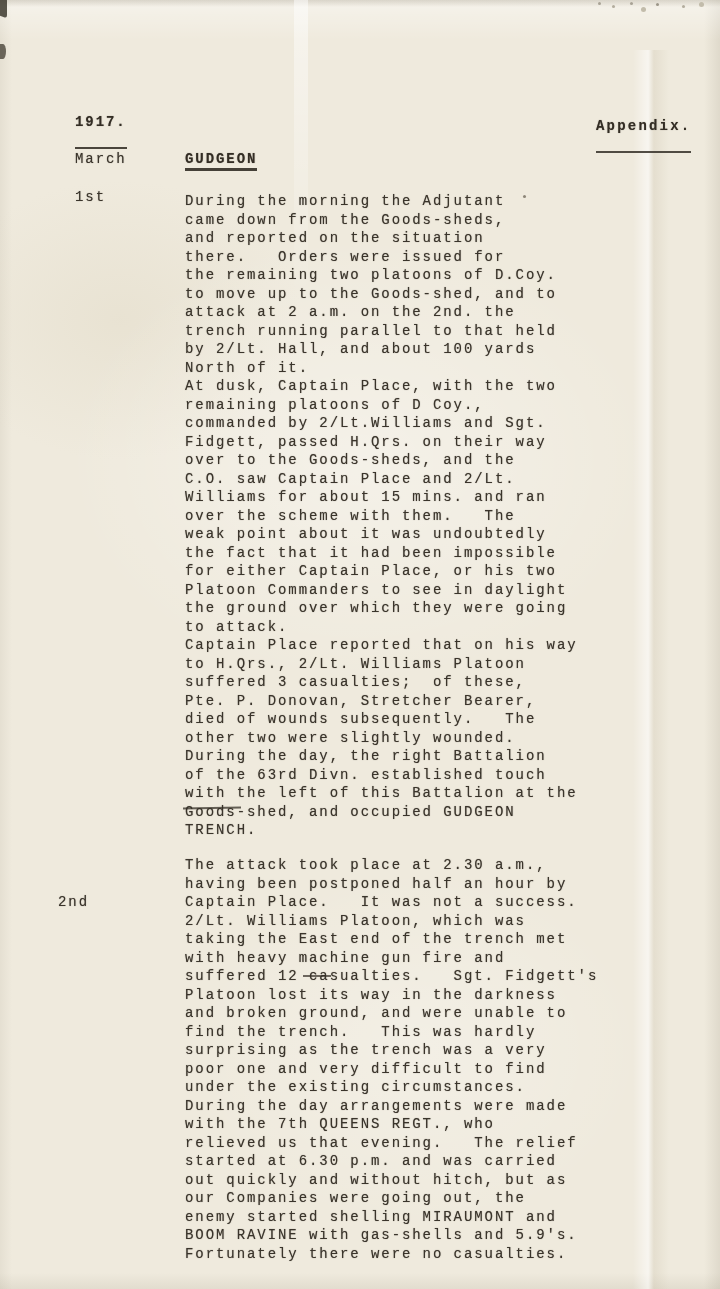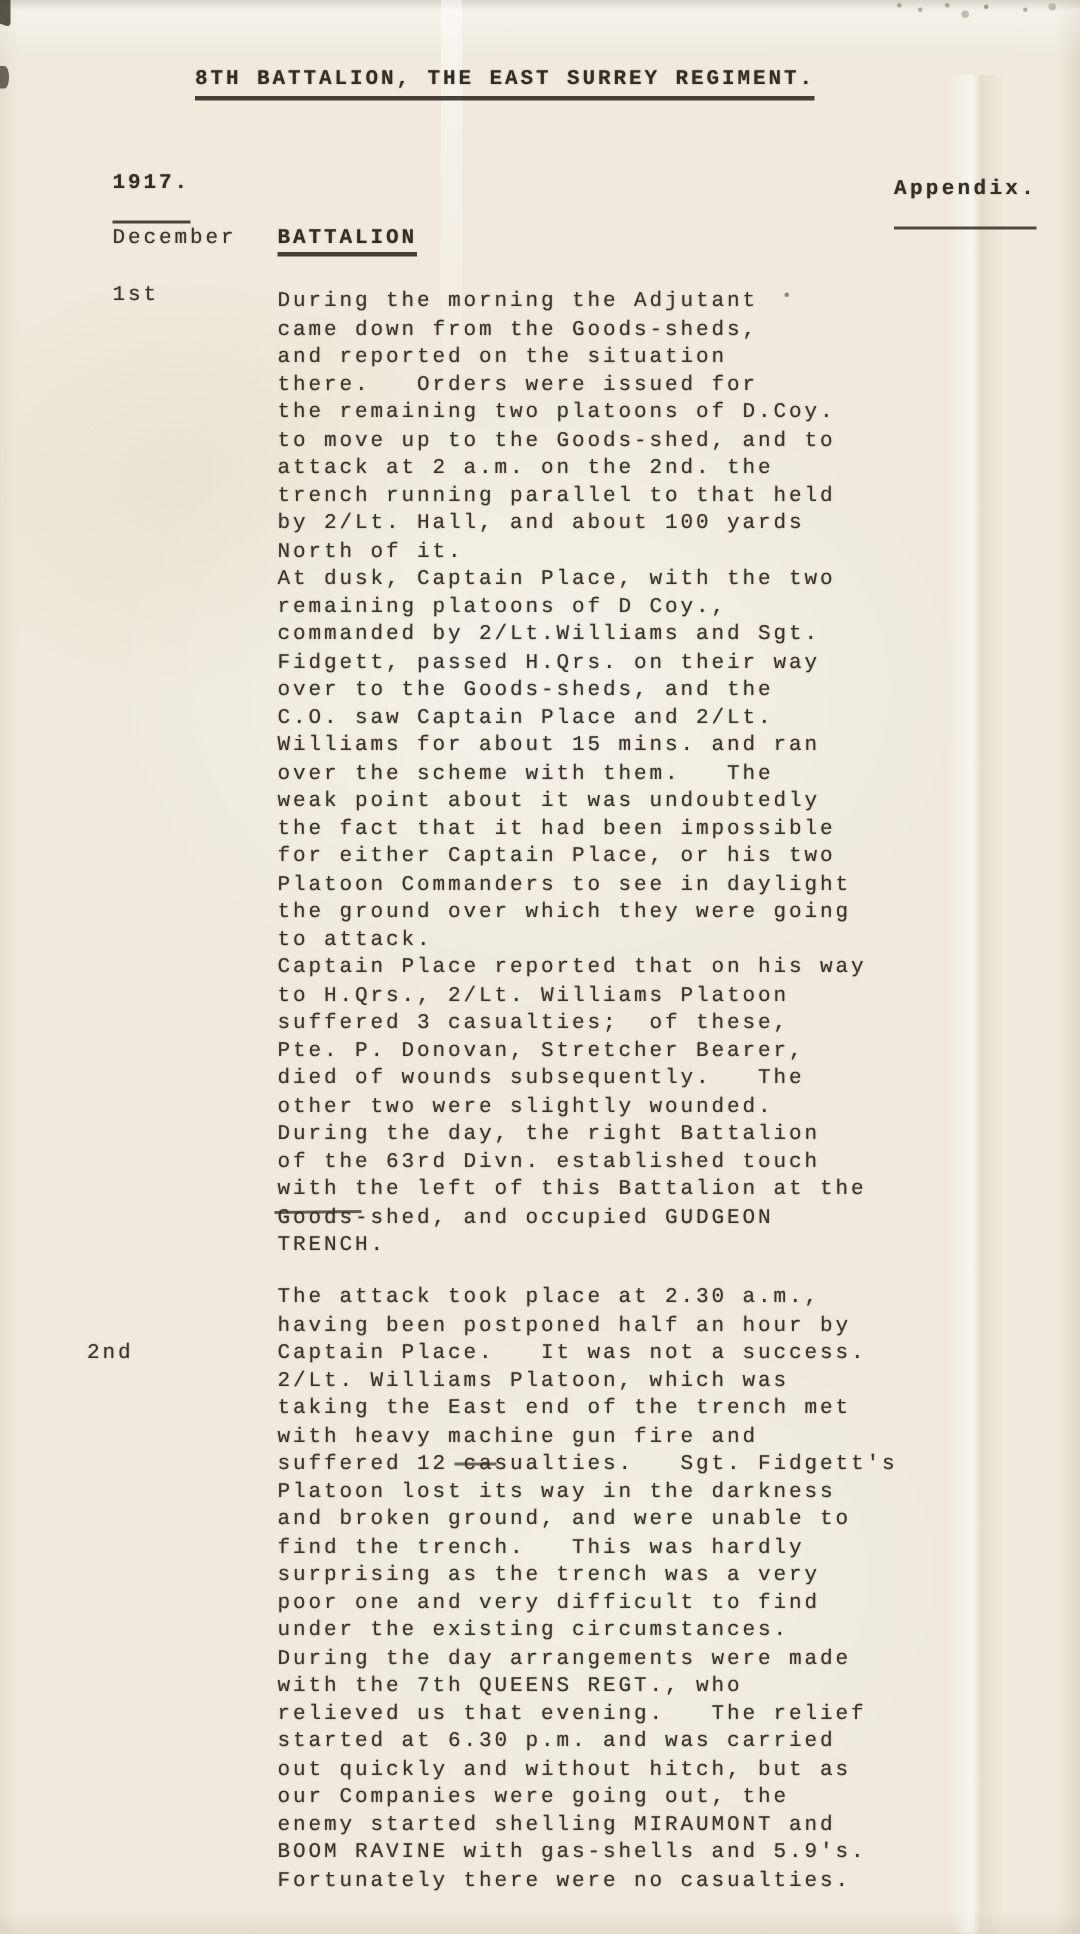--- a/index.html
+++ b/index.html
@@ -123,29 +123,28 @@
 <body>
 
 <div class="page">
 
   <div class="fold-crease-right"></div>
   <div class="fold-crease-top"></div>
   <div class="scan-mark-top-left"></div>
   <div class="scan-mark-left-edge"></div>
   <div class="scan-speckles"></div>
 
-  <div class="tw heading doc-title u-title">8TH BATTALION, THE EAST SURREY REGIMENT.</div>
 
   <div class="tw heading year-label u-year">1917.</div>
 
   <div class="tw heading appendix-label u-app">Appendix.</div>
 
-  <div class="tw month-label">December</div>
-
-  <div class="tw heading section-heading u-sec">BATTALION</div>
+  <div class="tw month-label">March</div>
+
+  <div class="tw heading section-heading u-sec">GUDGEON</div>
 
   <div class="tw entry-date entry1-date">1st</div>
   <div class="tw entry-body entry1-body">During the morning the Adjutant
 came down from the Goods-sheds,
 and reported on the situation
 there.   Orders were issued for
 the remaining two platoons of D.Coy.
 to move up to the Goods-shed, and to
 attack at 2 a.m. on the 2nd. the
 trench running parallel to that held

